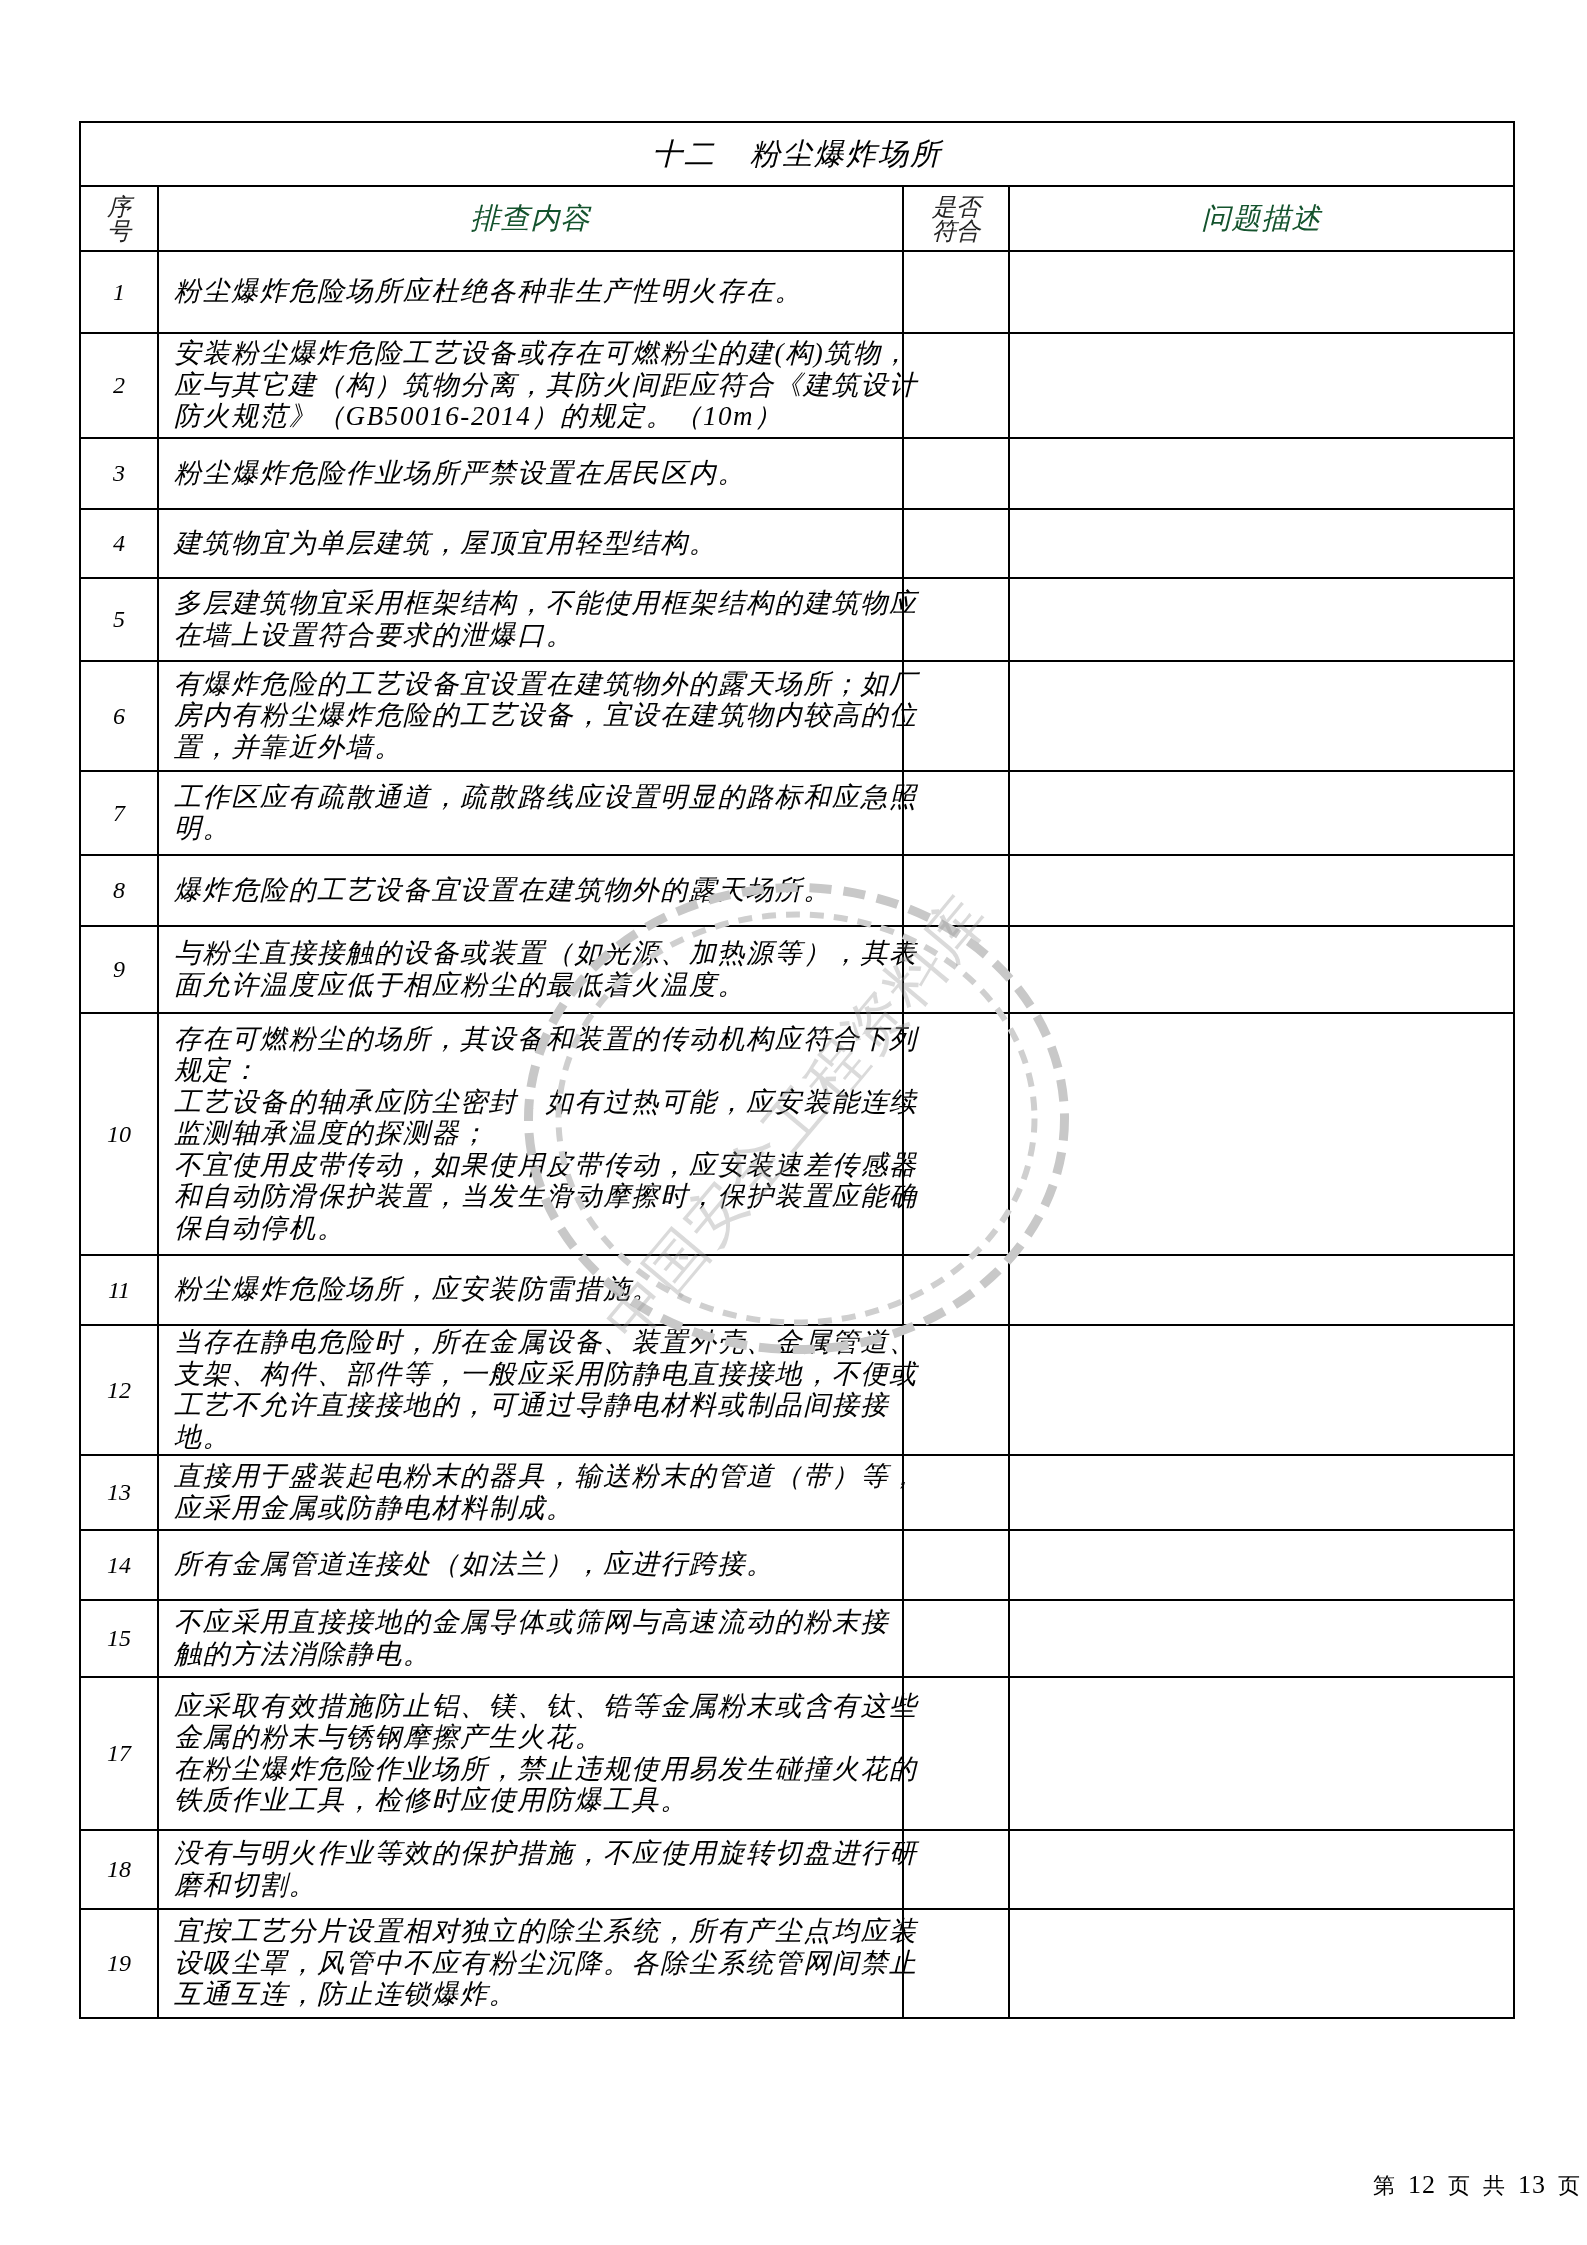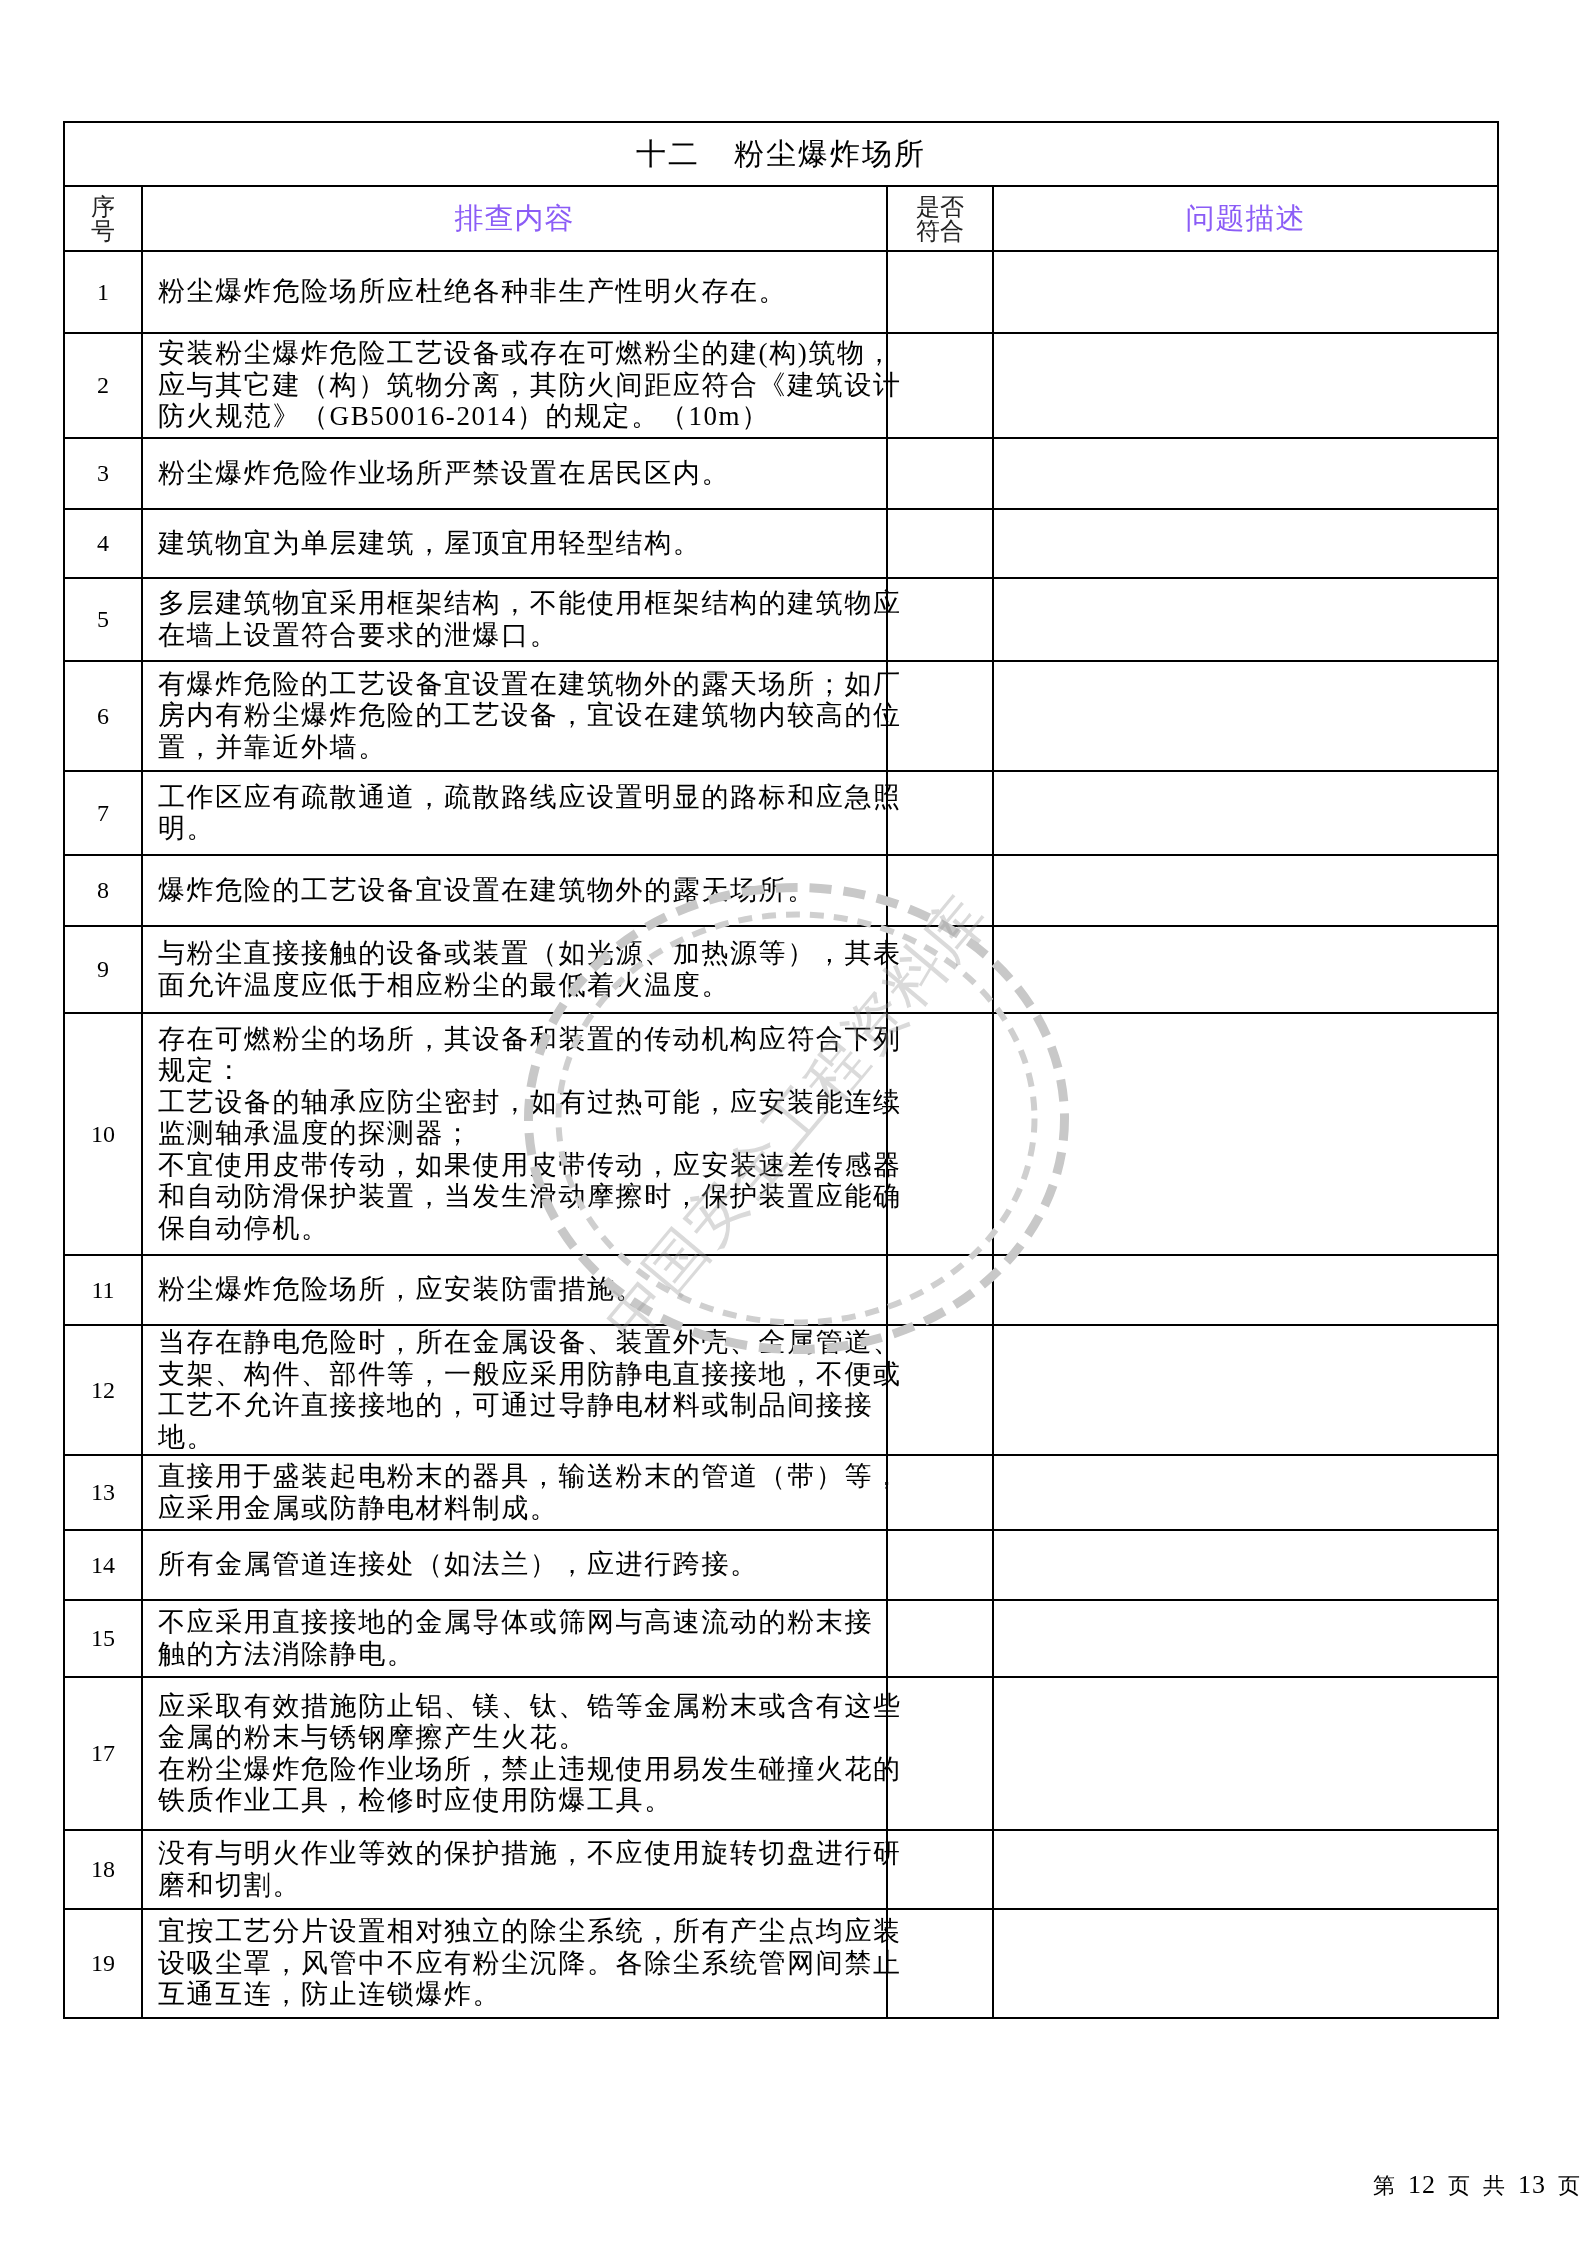--- a/index.html
+++ b/index.html
@@ -1,27 +1,27 @@
 <!DOCTYPE html>
 <html><head>
 <meta charset="utf-8">
 <style>
   html, body { margin: 0; padding: 0; background: #ffffff; }
   body { width: 1587px; height: 2245px; position: relative; overflow: hidden;
          font-family: "Liberation Serif", "DejaVu Serif", serif; color: #000; }
   .page { position: absolute; left: 0; top: 0; width: 1587px; height: 2245px; }
-  table.sheet { position: absolute; left: 63px; top: 121px; width: 1434px;
-                border-collapse: collapse; table-layout: fixed; }
+  table.sheet { position: absolute; left: 79px; top: 121px; width: 1434px;
+                border-collapse: collapse; table-layout: fixed; font-style: italic; }
   table.sheet td, table.sheet th { border: 2px solid #000; padding: 0; vertical-align: middle; }
   .title-cell { height: 62px; text-align: center; font-size: 30px; font-weight: normal; letter-spacing: 2px; }
   .title-cell span { display: inline-block; }
   .title-gap { display: inline-block; width: 34px; }
   .col-head { height: 63px; text-align: center; font-weight: normal; }
   .col-head.seq, .col-head.ok { font-size: 24px; line-height: 24px; color: #222; }
-  .col-head.big { font-size: 29px; letter-spacing: 1px; color: #8b5cf6; }
+  .col-head.big { font-size: 29px; letter-spacing: 1px; color: #14532d; }
   .stack span { display: block; }
   .seq-cell { text-align: center; font-size: 24px; }
   .content-cell { padding-left: 15px !important; font-size: 27px; letter-spacing: 1.6px; line-height: 31.5px; margin-top: 16px; }
   .content-cell .ln { display: block; white-space: nowrap; }
   .blank-cell { }
   .footer { position: absolute; left: 0; width: 1587px; top: 2170px; text-align: right; font-size: 22px; letter-spacing: 1px; }
   .footer .num { font-size: 26px; }
   .footer span { margin: 0 6px; }
   .watermark { position: absolute; left: 521px; top: 880px; width: 551px; height: 477px; pointer-events: none; }
   .wm-text { position: absolute; left: 0; top: 0; width: 551px; height: 477px; display: flex; align-items: center; justify-content: center; }

